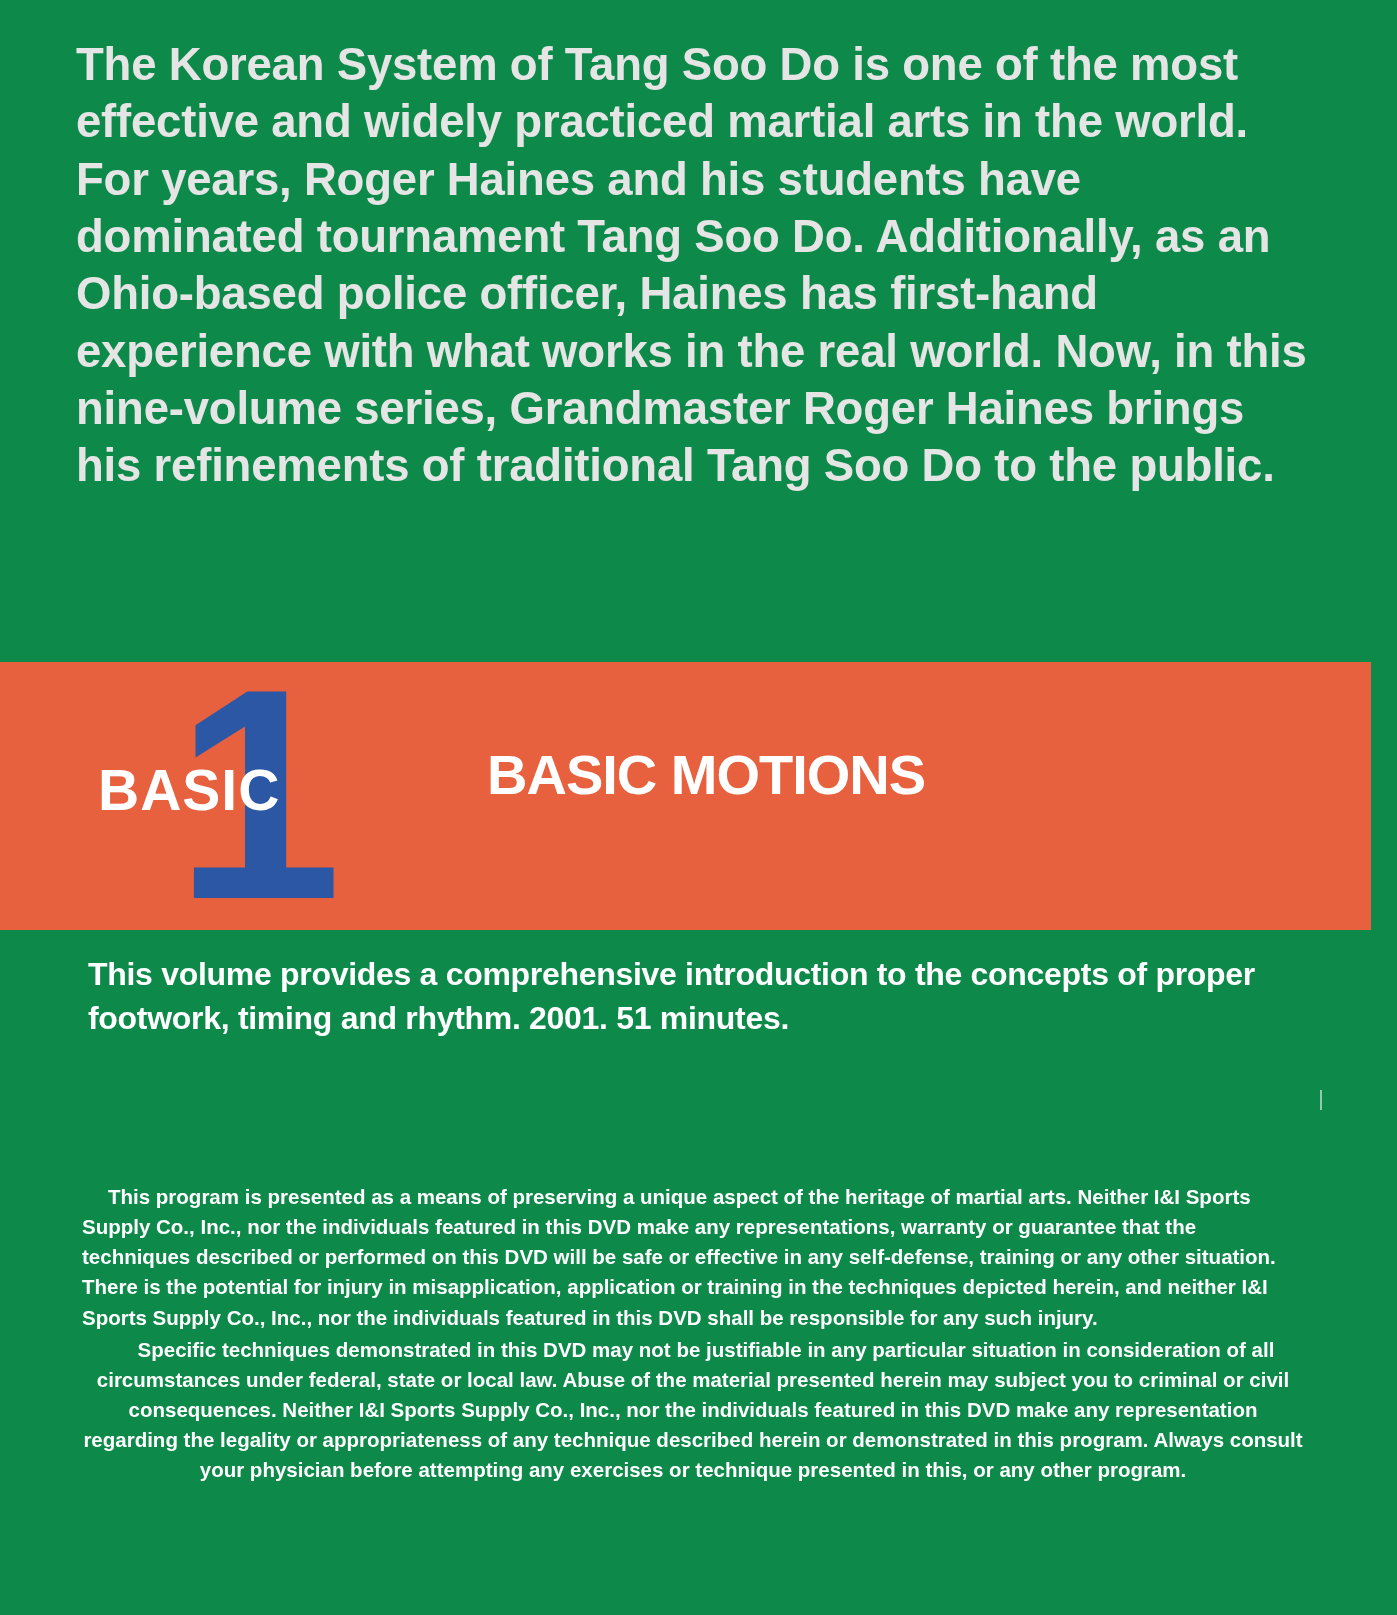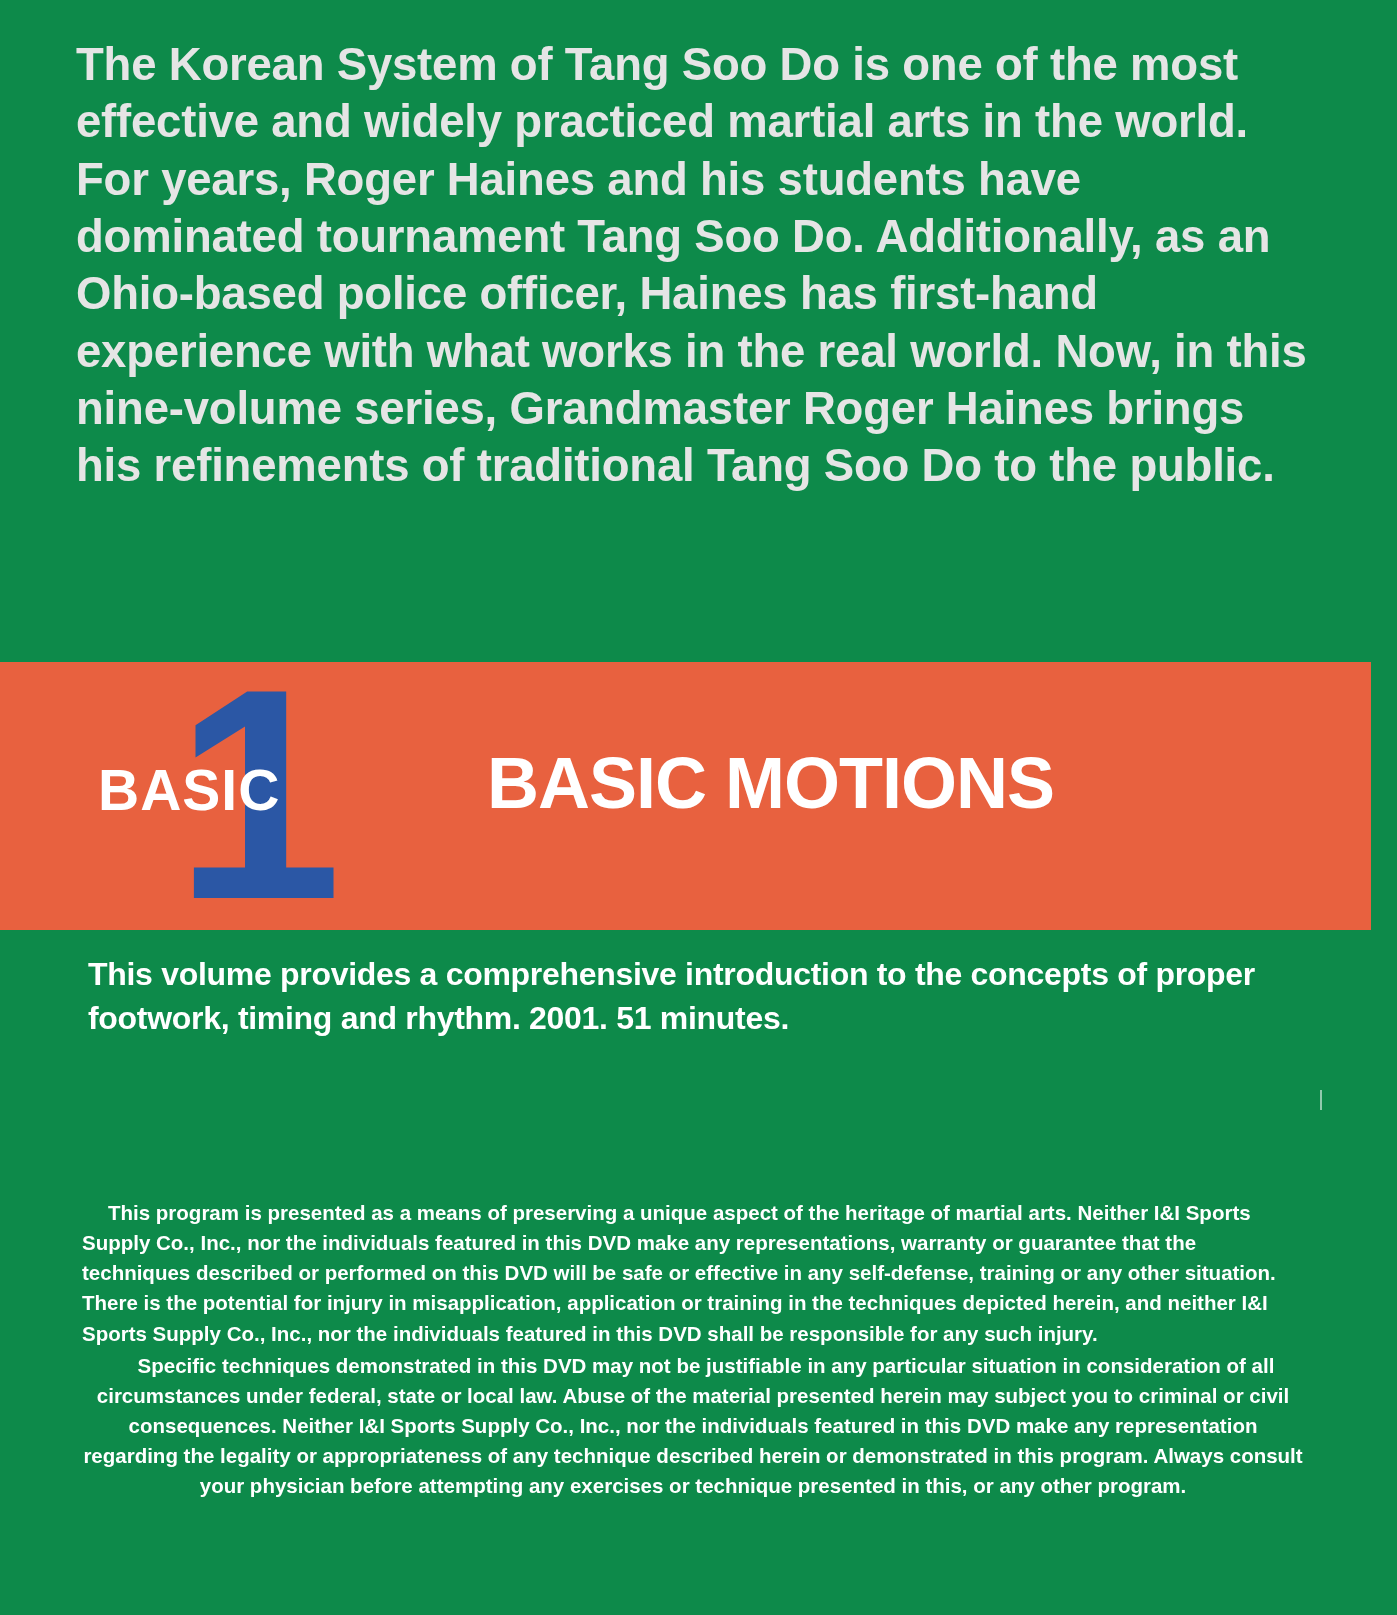--- a/index.html
+++ b/index.html
@@ -59,21 +59,21 @@
     top: 95px;
     font-size: 57px;
     font-weight: bold;
     color: #ffffff;
     letter-spacing: 1px;
   }
   .volume-title {
     position: absolute;
     left: 487px;
     top: 80px;
-    font-size: 72px;
+    font-size: 56px;
     font-weight: bold;
     color: #ffffff;
     letter-spacing: -1px;
   }
 
   
   .vol-desc {
     position: absolute;
     top: 952px;
     left: 88px;
@@ -90,21 +90,21 @@
     position: absolute;
     top: 1182px;
     left: 82px;
     width: 1222px;
     color: #ffffff;
     font-weight: bold;
     font-size: 20.5px;
     line-height: 1.47;
   }
   .legal p {
-    margin: 16px 0 0 0;
+    margin: 0 0 0 0;
     text-indent: 26px;
   }
   .legal p + p {
     margin-top: 2px;
     text-align: center;
   }
   .tick {
     position: absolute;
     left: 1320px;
     top: 1090px;

